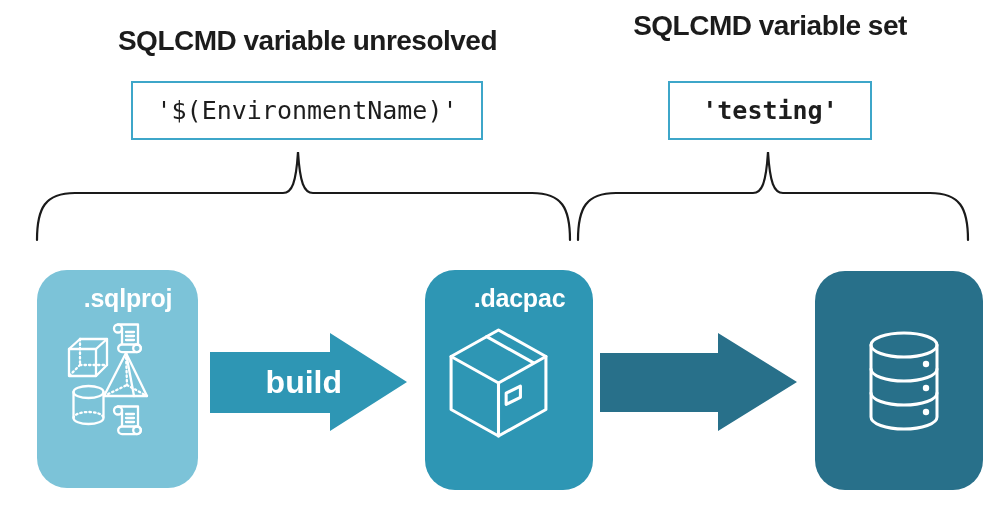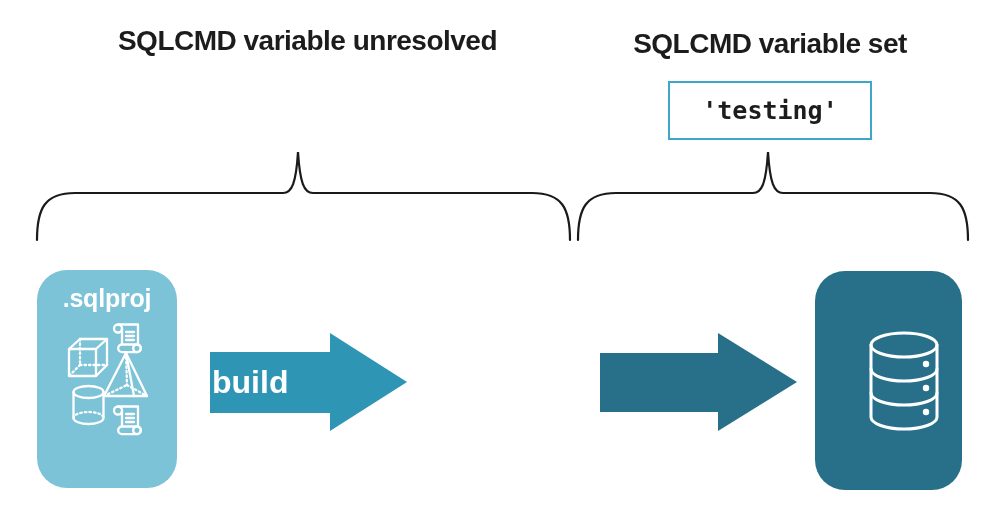--- a/index.html
+++ b/index.html
@@ -12,21 +12,21 @@
   }
   .heading{
     position:absolute;
     font-size:28px;font-weight:bold;
     color:var(--c-text_dark,#1c1c1c);
     text-align:center;
     letter-spacing:-0.5px;
     white-space:nowrap;
   }
   #heading-left{left:105px;top:25px;width:405px;}
-  #heading-right{left:600px;top:28px;width:340px;}
+  #heading-right{left:600px;top:10px;width:340px;}
   .codebox{
     position:absolute;
     box-sizing:border-box;
     border:2px solid var(--c-code_border,#3da6c9);
     background:#ffffff;
     display:flex;align-items:center;justify-content:center;
     font-family:"DejaVu Sans Mono",monospace;
     font-size:25px;
     color:#1d1d1d;
     white-space:nowrap;
@@ -39,29 +39,30 @@
     stroke:var(--c-brace_stroke,#1a1a1a);
     stroke-width:2.2;
     stroke-linecap:round;
   }
   .arrow-build{fill:var(--c-build_arrow_fill,#2e96b4);}
   .arrow-deploy{fill:var(--c-deploy_arrow_fill,#28708a);}
   .arrow-label{
     position:absolute;
     font-size:32px;font-weight:bold;
     color:#ffffff;
-    text-align:left;
+    text-align:right;
     line-height:32px;
     white-space:nowrap;
   }
   #build-label{left:212px;top:366px;width:130px;}
   #deploy-label{left:608px;top:366px;width:130px;}
   .node{
     position:absolute;
     border-radius:30px;
+    padding-left:21px;
   }
   #node-sqlproj{left:37px;top:270px;width:140px;height:218px;background:var(--c-sqlproj_fill,#7cc3d8);}
   #node-dacpac{left:425px;top:270px;width:147px;height:220px;background:var(--c-dacpac_fill,#2e96b4);}
   #node-database{left:815px;top:271px;width:147px;height:219px;background:var(--c-database_fill,#28708a);}
   .node-label{
     padding-top:14px;
     text-align:center;
     font-size:25px;font-weight:bold;
     color:#ffffff;
     letter-spacing:-0.2px;
@@ -76,20 +77,23 @@
   .dash{stroke-dasharray:1.5 3;}
 </style>
 </head>
 <body>
 
 <div id="stage">
 
   <div id="heading-left" class="heading">SQLCMD variable unresolved</div>
   <div id="heading-right" class="heading">SQLCMD variable set</div>
 
+  <div id="codebox-left" class="codebox">
+    <span>'$(EnvironmentName)'</span>
+  </div>
   <div id="codebox-right" class="codebox">
     <span>'testing'</span>
   </div>
 
   <svg id="diagram-svg" viewBox="0 0 1000 522">
     <path class="brace" d="M37,240 C37,208 45,193 75,193 L283,193 C292,193 296,183 298,152 C300,183 304,193 313,193 L532,193 C562,193 570,208 570,240"></path>
     <path class="brace" d="M578,240 C578,208 586,193 616,193 L753,193 C762,193 766,183 768,152 C770,183 774,193 783,193 L930,193 C960,193 968,208 968,240"></path>
     <polygon class="arrow-build" points="210,352 330,352 330,333 407,382 330,431 330,413 210,413"></polygon>
     <polygon class="arrow-deploy" points="600,353 718,353 718,333 797,382 718,431 718,412 600,412"></polygon>
   </svg>
@@ -132,20 +136,30 @@
         <circle class="wire w23" cx="5" cy="5.5" r="4"></circle>
         <path class="wire w23" d="M5 1.5 H25 V21"></path>
         <path class="wire w23" d="M9 5.5 V21"></path>
         <path class="wire w23" d="M13 9 H21 M13 13 H21 M13 17 H21"></path>
         <path class="wire w23" d="M9 21.5 H24 a3.8 3.8 0 0 1 0 7.6 H9 a3.8 3.8 0 0 1 0 -7.6 Z"></path>
         <circle class="wire w23" cx="24" cy="25.3" r="3.8"></circle>
       </g>
     </svg>
   </div>
 
+  <div id="node-dacpac" class="node">
+    <div class="node-label">.dacpac</div>
+    <svg id="package-icon-svg" width="103" height="122" viewBox="0 0 101 112">
+      <path class="wire w3" d="M50.5 4 L97 30 V82 L50.5 108 L4 82 V30 Z"></path>
+      <path class="wire w3" d="M4 30 L50.5 56 L97 30"></path>
+      <path class="wire w3" d="M50.5 56 V108"></path>
+      <path class="wire w3" d="M38.9 10.5 L84.5 36"></path>
+      <path class="wire w3" d="M58 66 L72 59 V70 L58 77 Z"></path>
+    </svg>
+  </div>
 
   <div id="node-database" class="node">
     <svg id="database-icon-svg" width="88" height="100" viewBox="0 0 88 100">
       <ellipse class="wire w3" cx="44" cy="14" rx="33" ry="12"></ellipse>
       <path class="wire w3" d="M11 14 V86 A33 12 0 0 0 77 86 V14"></path>
       <path class="wire w3" d="M11 38 A33 12 0 0 0 77 38"></path>
       <path class="wire w3" d="M11 62 A33 12 0 0 0 77 62"></path>
       <circle cx="66" cy="33" r="3.2" fill="#ffffff"></circle>
       <circle cx="66" cy="57" r="3.2" fill="#ffffff"></circle>
       <circle cx="66" cy="81" r="3.2" fill="#ffffff"></circle>

